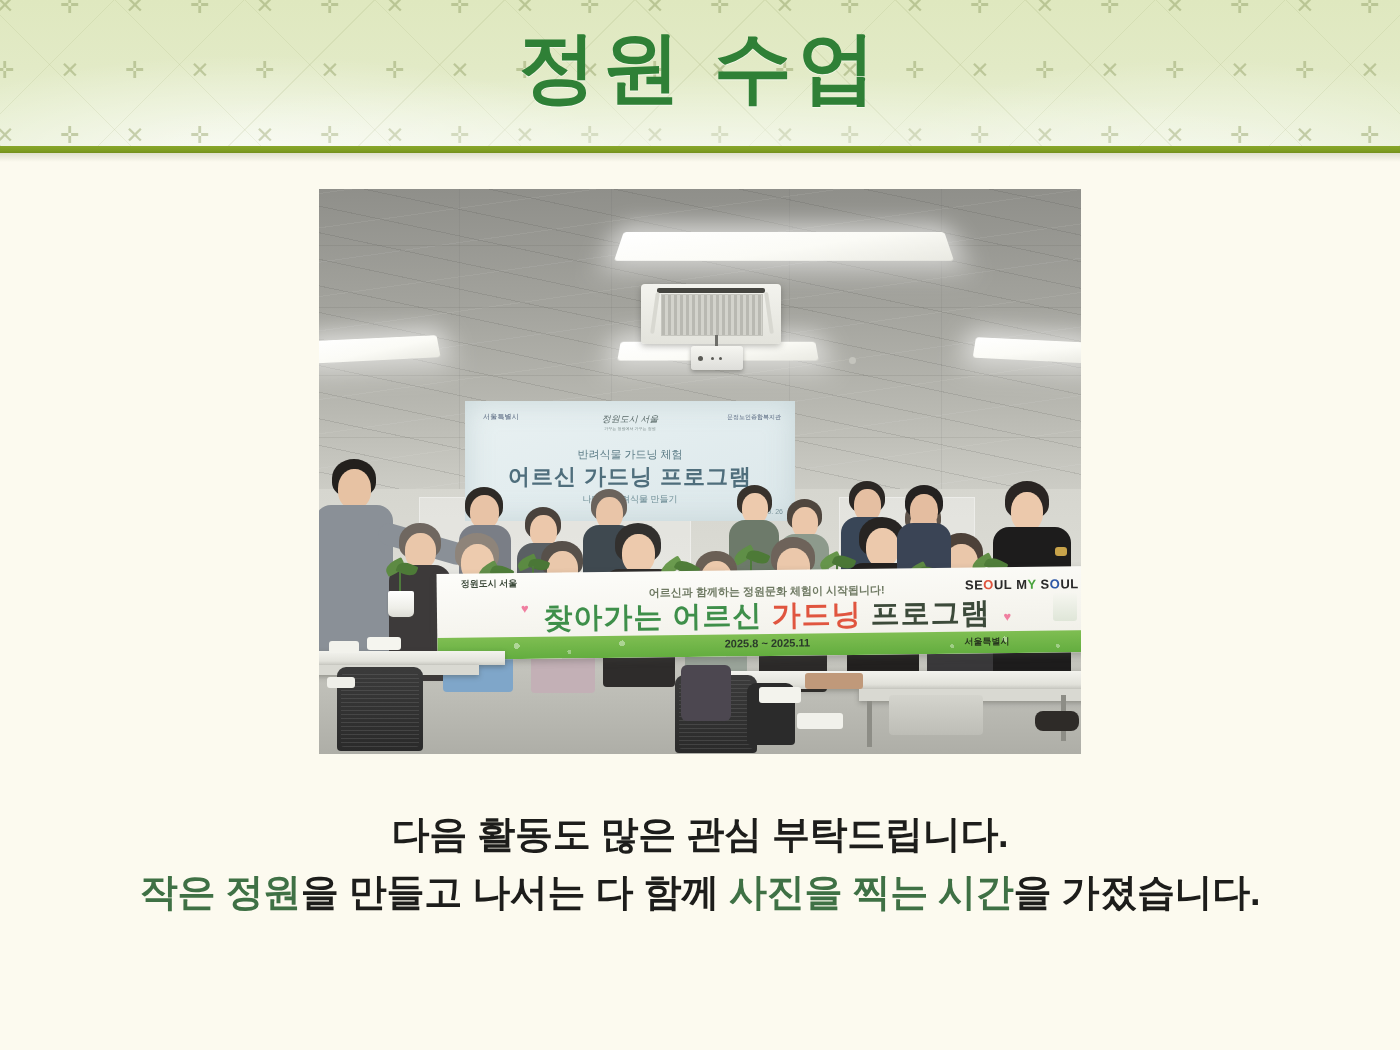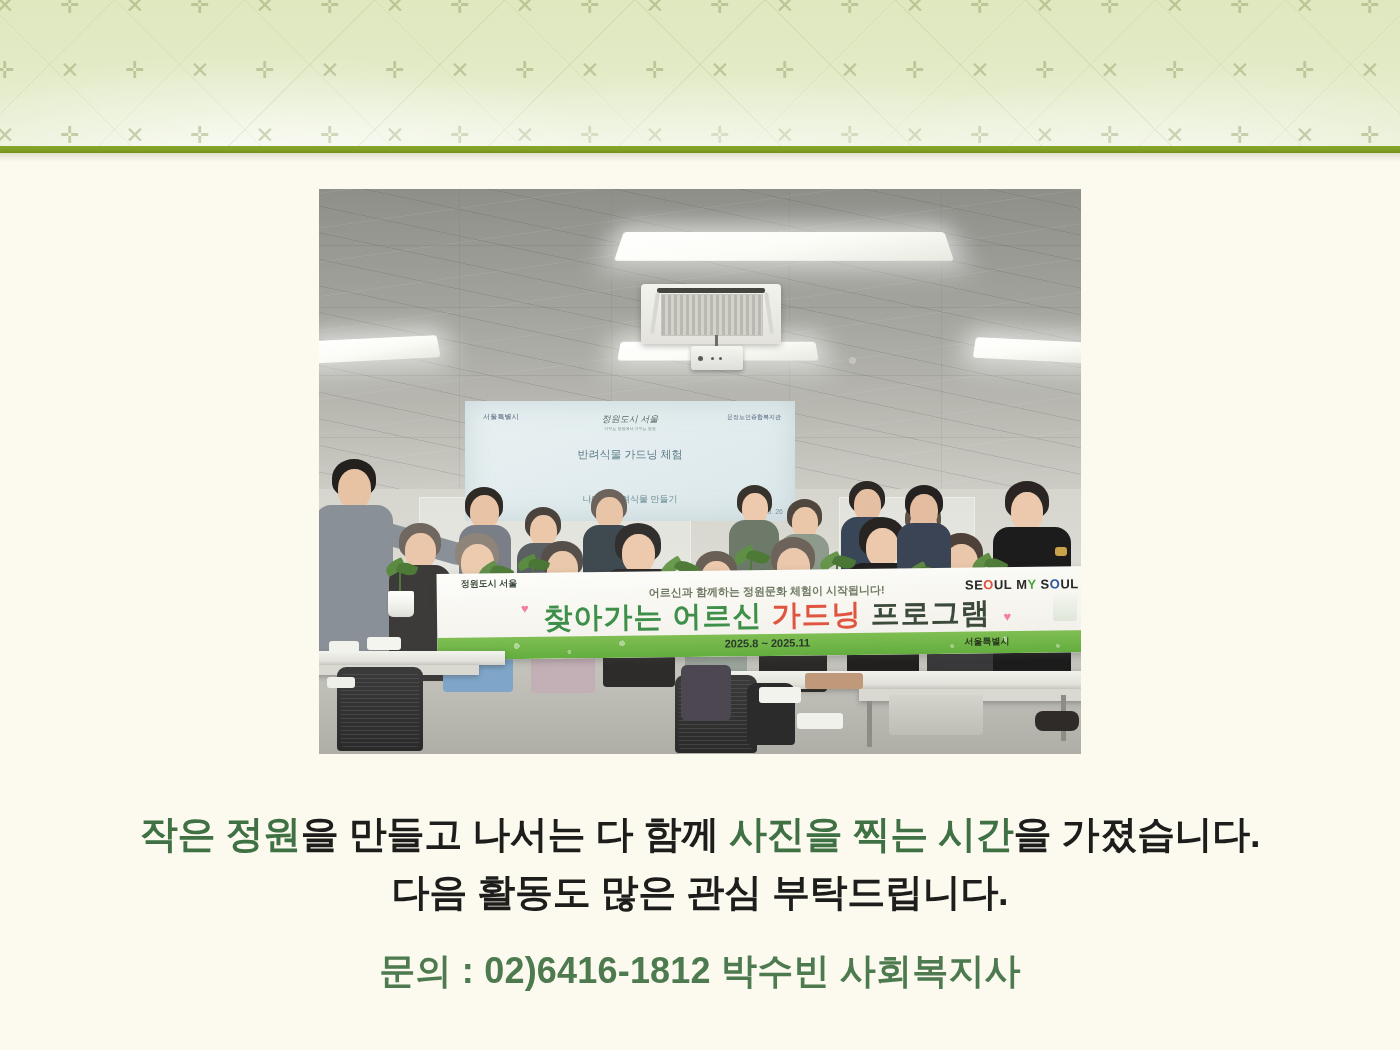--- a/index.html
+++ b/index.html
@@ -470,20 +470,21 @@
       <span class="mk" style="left:915px;top:135px;">✕</span>
       <span class="mk" style="left:980px;top:135px;">✛</span>
       <span class="mk" style="left:1045px;top:135px;">✕</span>
       <span class="mk" style="left:1110px;top:135px;">✛</span>
       <span class="mk" style="left:1175px;top:135px;">✕</span>
       <span class="mk" style="left:1240px;top:135px;">✛</span>
       <span class="mk" style="left:1305px;top:135px;">✕</span>
       <span class="mk" style="left:1370px;top:135px;">✛</span>
     </div>
     <div class="header-sheen"></div>
+    <div class="header-title">정원 수업</div>
   </div>
   <div class="header-rule"></div>
   <div class="header-rule-shadow"></div>
 
   <div class="photo">
     <div class="photo-inner">
 
       <div class="ceiling">
         <div class="ceiling-tex"></div>
         <div class="tile-line" style="left:0;top:56px;width:762px;height:1px;opacity:.35;"></div>
@@ -523,20 +524,21 @@
       </div>
 
       <div class="screen">
         <div class="scr-logo-l">서울특별시</div>
         <div class="scr-logo-c">
           <span>정원도시 서울</span>
           <sub>가꾸는 정원에서 가꾸는 정원</sub>
         </div>
         <div class="scr-logo-r">문정노인종합복지관</div>
         <div class="scr-sub">반려식물 가드닝 체험</div>
+        <div class="scr-main">어르신 가드닝 프로그램</div>
         <div class="scr-note">나만의 반려식물 만들기</div>
         <div class="scr-date">2025. 9. 26</div>
       </div>
 
       <div class="floor"></div>
 
       <div class="person" style="left:146px;top:298px;">
         <div class="hair" style="left:0;top:0;width:38px;height:34px;background:#2e2a26;"></div>
         <div class="head" style="left:5px;top:8px;width:29px;height:34px;background:#e8c3a6;"></div>
         <div class="body-sh" style="left:-6px;top:38px;width:52px;height:120px;background:#7a7e86;"></div>
@@ -727,21 +729,20 @@
       <div class="obj" style="left:570px;top:506px;width:94px;height:40px;background:linear-gradient(180deg,#d4d4cd 0%,#bdbdb6 100%);border-radius:4px;"></div>
       <div class="obj" style="left:478px;top:524px;width:46px;height:16px;background:#f1f1eb;"></div>
       <div class="obj" style="left:716px;top:522px;width:44px;height:20px;background:#2e2b28;border-radius:8px;"></div>
       <div class="obj" style="left:734px;top:404px;width:24px;height:28px;background:linear-gradient(180deg,#f6f6f0 0%,#dfe6d8 100%);border-radius:3px;"></div>
       <div class="obj" style="left:362px;top:476px;width:50px;height:56px;background:#4c4750;border-radius:6px;"></div>
     </div>
     <div class="photo-shadow"></div>
   </div>
 
   <div class="caption">
+    <div>다음 활동도 많은 관심 부탁드립니다.</div>
     <div>
       <span class="green">작은 정원</span><span>을 만들고 나서는 다 함께 </span><span class="green">사진을 찍는 시간</span><span>을 가졌습니다.</span>
     </div>
-    <div>다음 활동도 많은 관심 부탁드립니다.</div>
   </div>
 
-  <div class="contact">문의 : 02)6416-1812 박수빈 사회복지사</div>
 
 </div>
 
 </body></html>

